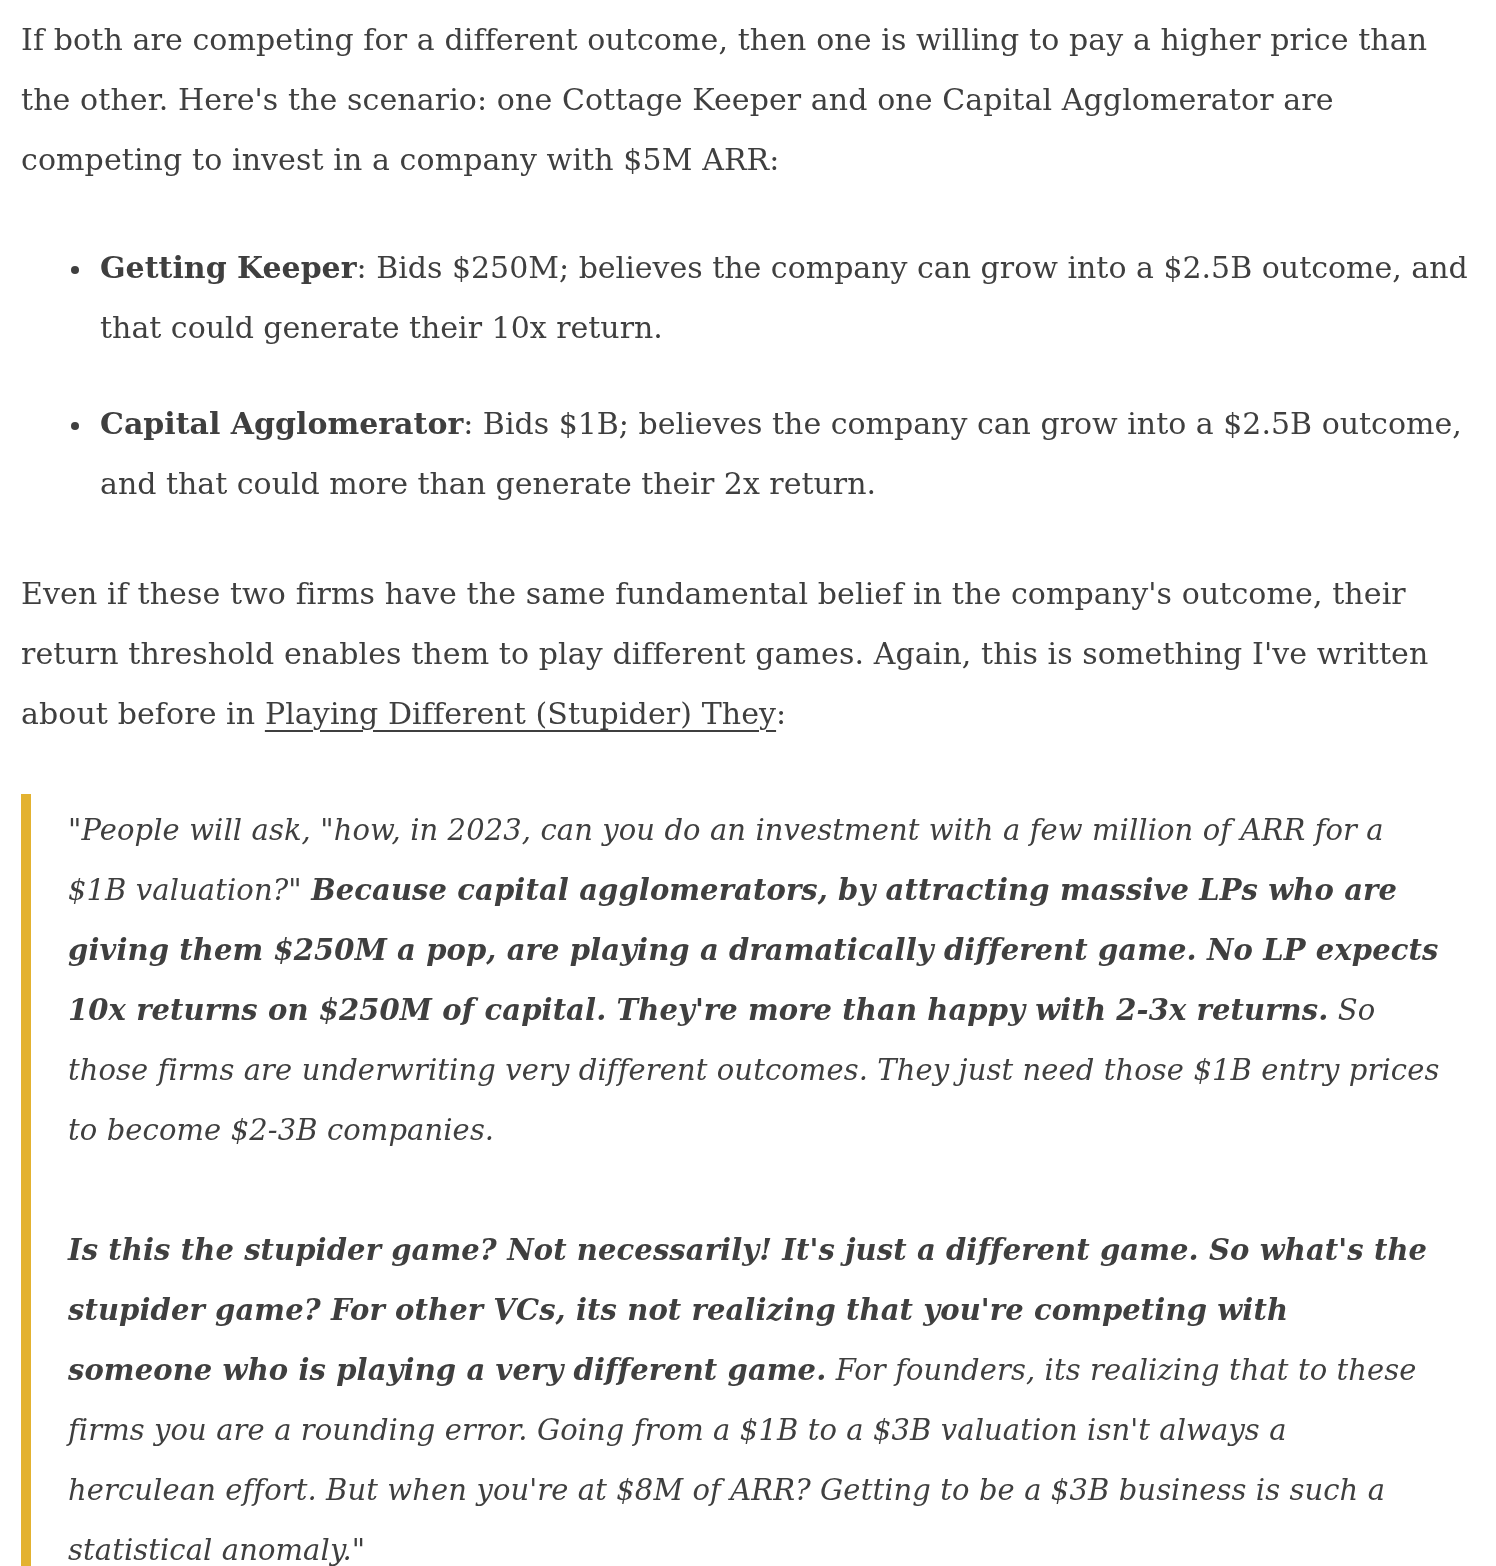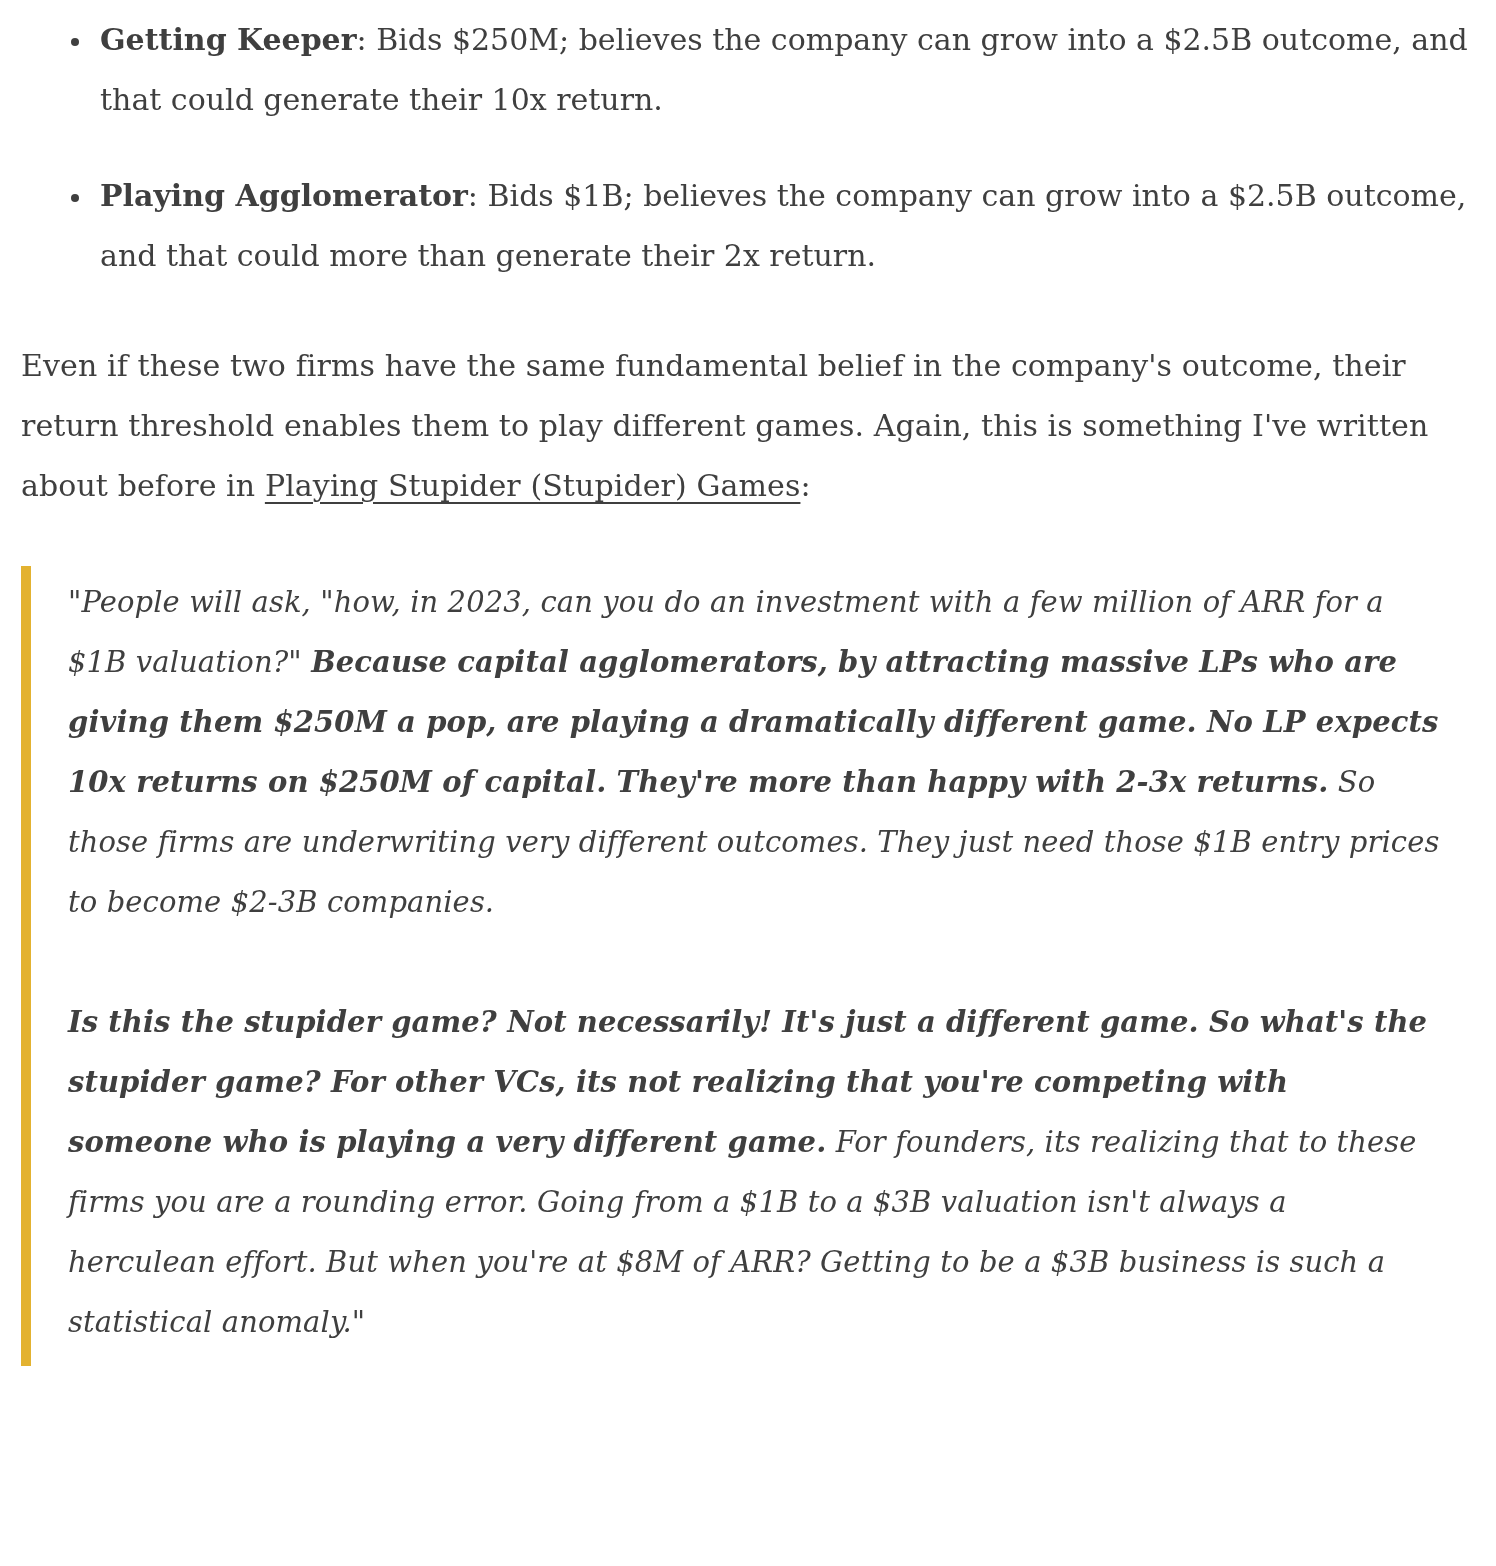--- a/index.html
+++ b/index.html
@@ -64,25 +64,26 @@
     font-size: 29px;
     line-height: 60px;
     font-style: italic;
   }
   blockquote.pull-quote p.q1 { margin-bottom: 60px; }
 </style>
 </head>
 <body>
 
 <article class="article">
+  <p class="intro"><span>If both are competing for a different outcome, then one is willing to pay a higher price than the other. Here's the scenario: one Cottage Keeper and one Capital Agglomerator are competing to invest in a company with $5M ARR:</span></p>
 
   <ul class="bullets">
     <li><span class="bold">Getting Keeper</span><span>: Bids $250M; believes the company can grow into a $2.5B outcome, and that could generate their 10x return.</span></li>
-    <li><span class="bold">Playing Agglomerator</span><span>: Bids $1B; believes the company can grow into a $2.5B outcome, and that could more than generate their 2x return.</span></li>
+    <li><span class="bold">Capital Agglomerator</span><span>: Bids $1B; believes the company can grow into a $2.5B outcome, and that could more than generate their 2x return.</span></li>
   </ul>
 
-  <p class="analysis"><span>Even if these two firms have the same fundamental belief in the company's outcome, their return threshold enables them to play different games. Again, this is something I've written about before in </span><a class="link" href="#">Playing Stupider (Stupider) Games</a><span>:</span></p>
+  <p class="analysis"><span>Even if these two firms have the same fundamental belief in the company's outcome, their return threshold enables them to play different games. Again, this is something I've written about before in </span><a class="link" href="#">Playing Different (Stupider) They</a><span>:</span></p>
 
   <blockquote class="pull-quote">
     <p class="q1"><span>"People will ask, "how, in 2023, can you do an investment with a few million of ARR for a $1B valuation?" </span><span class="bold">Because capital agglomerators, by attracting massive LPs who are giving them $250M a pop, are playing a dramatically different game. No LP expects 10x returns on $250M of capital. They're more than happy with 2-3x returns.</span><span> So those firms are underwriting very different outcomes. They just need those $1B entry prices to become $2-3B companies.</span></p>
     <p class="q2"><span class="bold">Is this the stupider game? Not necessarily! It's just a different game. So what's the stupider game? For other VCs, its not realizing that you're competing with someone who is playing a very different game.</span><span> For founders, its realizing that to these firms you are a rounding error. Going from a $1B to a $3B valuation isn't always a herculean effort. But when you're at $8M of ARR? Getting to be a $3B business is such a statistical anomaly."</span></p>
   </blockquote>
 </article>
 
 </body></html>

